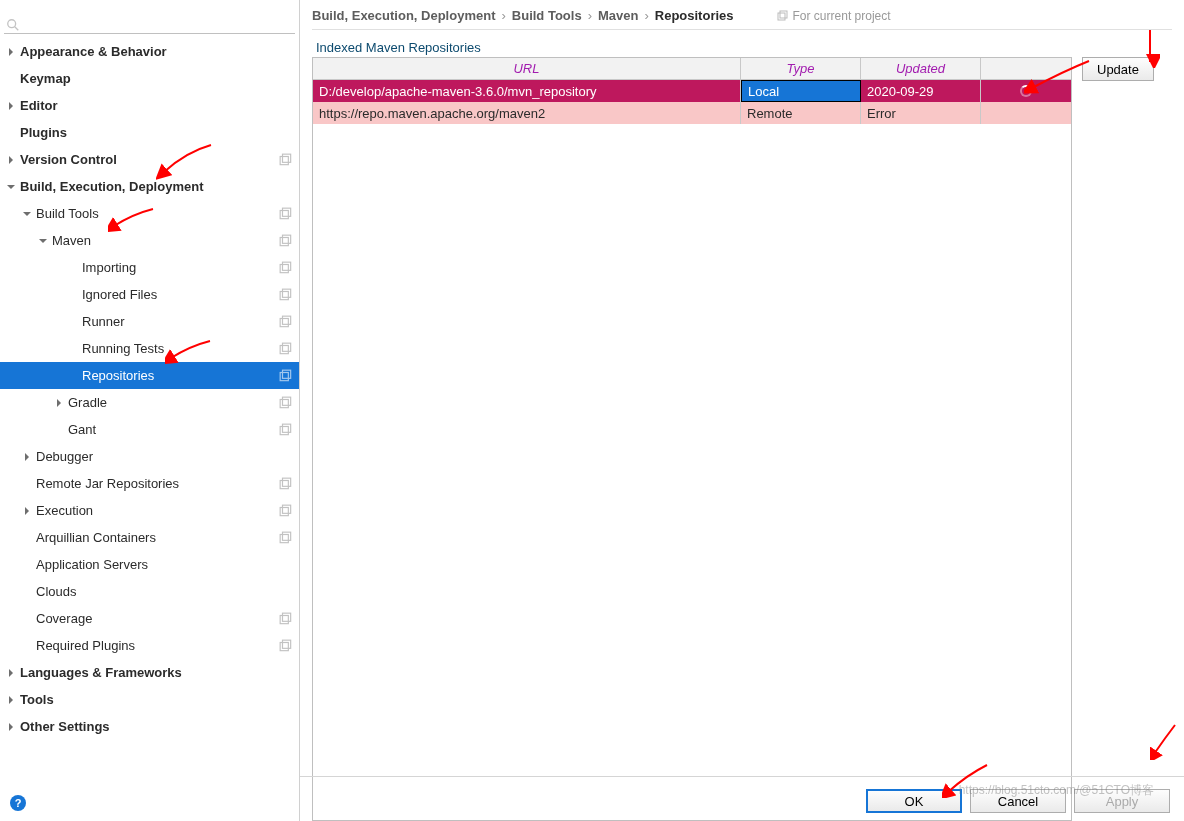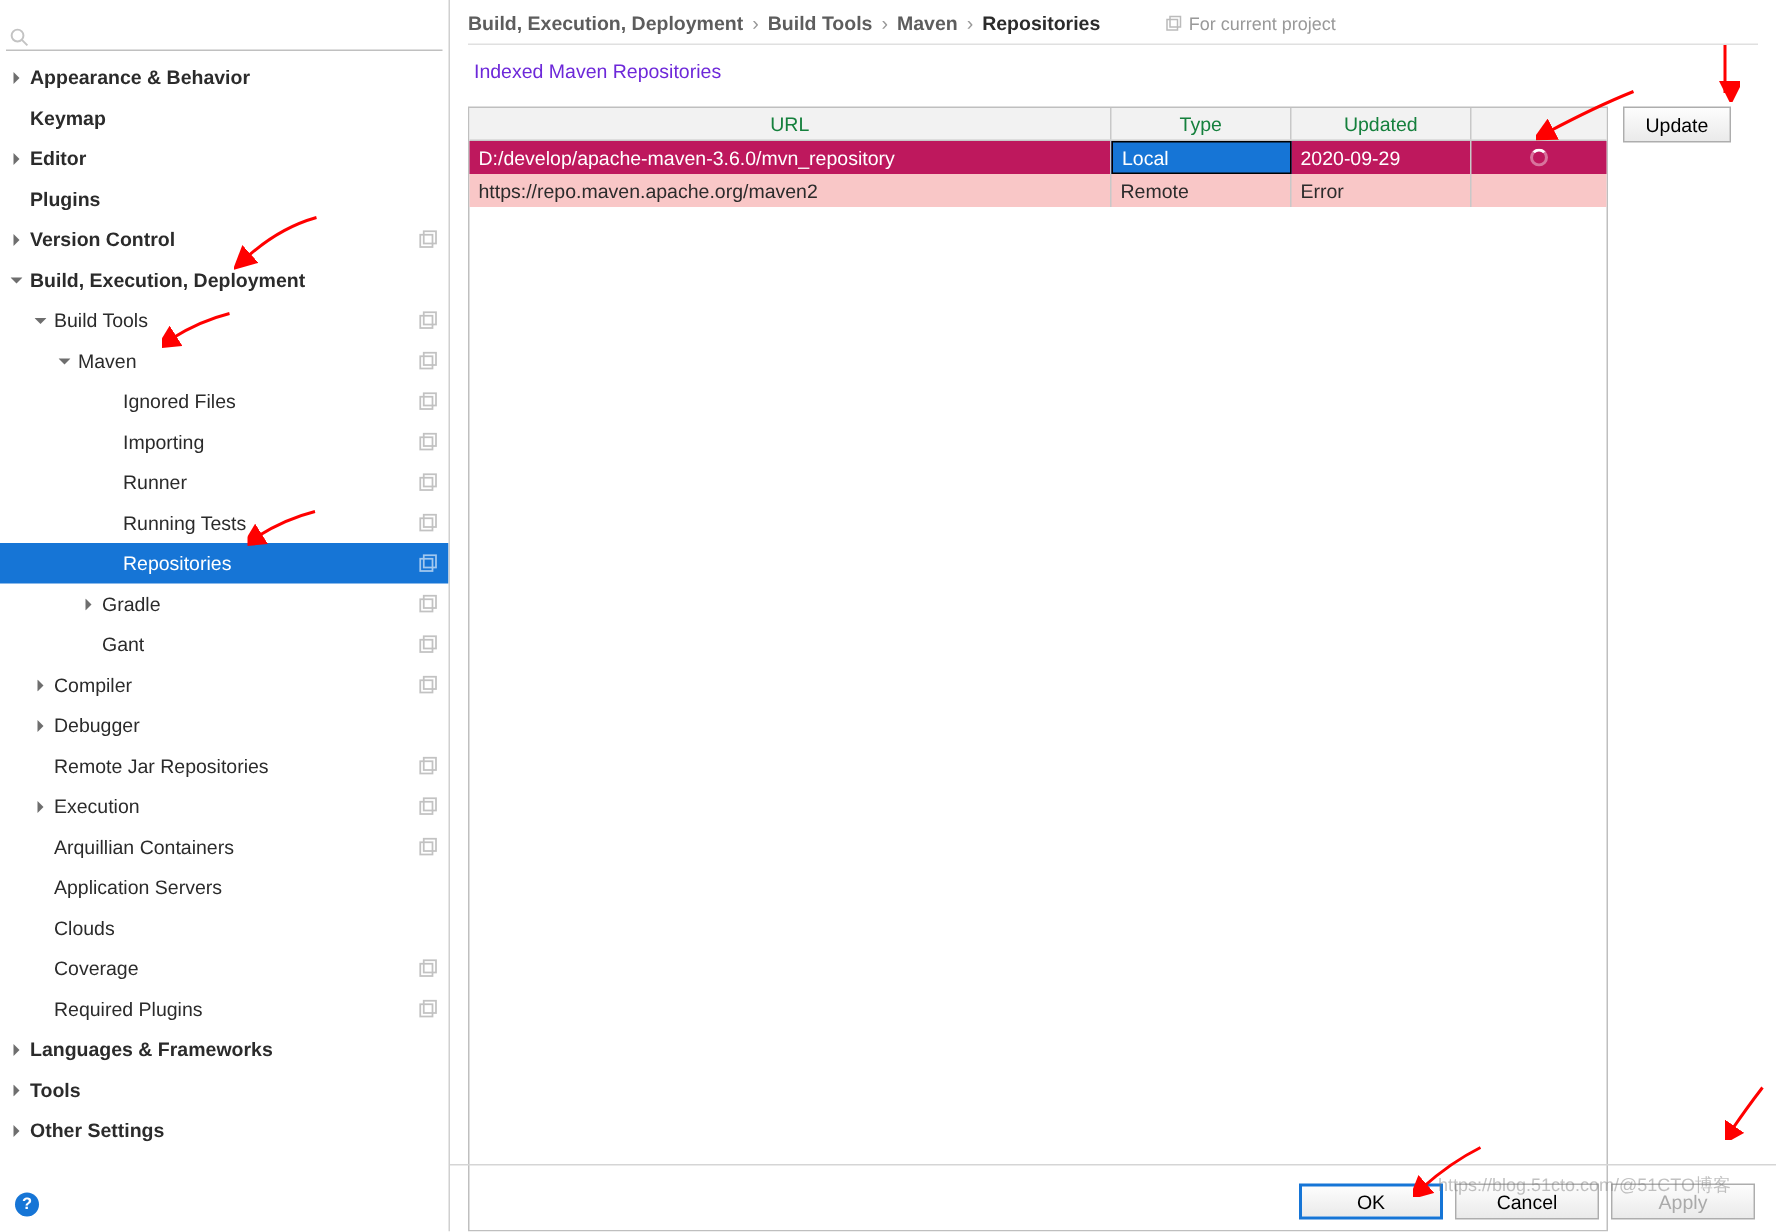--- a/index.html
+++ b/index.html
@@ -77,40 +77,40 @@
       font-weight: 600;
       color: #777;
       gap: 6px;
       border-bottom: 1px solid #e0e0e0;
       padding-top: 2px;
     }
     .breadcrumb .current { color: #2b2b2b; }
     .breadcrumb .crumb { color: #5d5d5d; }
     .breadcrumb .sep { color: #999; font-weight: normal; }
     .scope-hint { font-weight: normal; color: #999; font-size: 12px; margin-left: 12px; display: flex; align-items: center; gap: 4px; padding-left: 25px; }
-    .section-label { margin: 10px 0 16px 4px; color: #6d28d9; }
+    .section-label { margin: 10px 0 2px 4px; color: #0c4a6e; }
     .content-row { display: flex; gap: 10px; flex: 1; }
     .table-wrap {
       flex: 1;
       border: 1px solid #bfbfbf;
     }
     .table-header {
       display: flex;
       background: #f2f2f2;
       border-bottom: 1px solid #c8c8c8;
       height: 22px;
     }
     .th, .td {
       padding: 2px 6px;
       border-right: 1px solid #c8c8c8;
       display: flex;
       align-items: center;
     }
     .th:last-child, .td:last-child { border-right: none; }
-    .th { justify-content: center; font-weight: normal; color: #15803d; }
+    .th { justify-content: center; font-weight: normal; color: #a21caf; font-style: italic; }
     .col-url { flex: 1; }
     .col-type { width: 120px; }
     .col-updated { width: 120px; }
     .col-ind { width: 90px; justify-content: center; }
     .table-body .tr { display: flex; height: 22px; }
     .tr.selected { background: #be185d; color: #fff; }
     .tr.selected .td.col-type { border:1px solid #000; background:#1675d6; }
     .tr.error { background: #f9c7c7; color: #2b2b2b; }
     .btn-col { width: 90px; padding-top: 0; }
     .btn {
@@ -249,29 +249,29 @@
             </svg>
           </span>
           <span class="label">Maven</span>
           <svg class="copy-icon" viewBox="0 0 12 12">
             <rect x="1" y="3" width="7" height="7" fill="none" stroke="#9a9a9a"></rect>
             <rect x="3" y="1" width="7" height="7" fill="none" stroke="#9a9a9a"></rect>
           </svg>
         </div>
         <div class="tree-item level-3">
           <span class="chevron"></span>
+          <span class="label">Importing</span>
+          <svg class="copy-icon" viewBox="0 0 12 12">
+            <rect x="1" y="3" width="7" height="7" fill="none" stroke="#9a9a9a"></rect>
+            <rect x="3" y="1" width="7" height="7" fill="none" stroke="#9a9a9a"></rect>
+          </svg>
+        </div>
+        <div class="tree-item level-3">
+          <span class="chevron"></span>
           <span class="label">Ignored Files</span>
-          <svg class="copy-icon" viewBox="0 0 12 12">
-            <rect x="1" y="3" width="7" height="7" fill="none" stroke="#9a9a9a"></rect>
-            <rect x="3" y="1" width="7" height="7" fill="none" stroke="#9a9a9a"></rect>
-          </svg>
-        </div>
-        <div class="tree-item level-3">
-          <span class="chevron"></span>
-          <span class="label">Importing</span>
           <svg class="copy-icon" viewBox="0 0 12 12">
             <rect x="1" y="3" width="7" height="7" fill="none" stroke="#9a9a9a"></rect>
             <rect x="3" y="1" width="7" height="7" fill="none" stroke="#9a9a9a"></rect>
           </svg>
         </div>
         <div class="tree-item level-3">
           <span class="chevron"></span>
           <span class="label">Runner</span>
           <svg class="copy-icon" viewBox="0 0 12 12">
             <rect x="1" y="3" width="7" height="7" fill="none" stroke="#9a9a9a"></rect>
@@ -302,32 +302,20 @@
           </span>
           <span class="label">Gradle</span>
           <svg class="copy-icon" viewBox="0 0 12 12">
             <rect x="1" y="3" width="7" height="7" fill="none" stroke="#9a9a9a"></rect>
             <rect x="3" y="1" width="7" height="7" fill="none" stroke="#9a9a9a"></rect>
           </svg>
         </div>
         <div class="tree-item level-3b">
           <span class="chevron"></span>
           <span class="label">Gant</span>
-          <svg class="copy-icon" viewBox="0 0 12 12">
-            <rect x="1" y="3" width="7" height="7" fill="none" stroke="#9a9a9a"></rect>
-            <rect x="3" y="1" width="7" height="7" fill="none" stroke="#9a9a9a"></rect>
-          </svg>
-        </div>
-        <div class="tree-item level-1">
-          <span class="chevron">
-            <svg width="8" height="8" viewBox="0 0 8 8">
-              <path d="M2,0 L6,4 L2,8 z" fill="#6e6e6e"></path>
-            </svg>
-          </span>
-          <span class="label">Compiler</span>
           <svg class="copy-icon" viewBox="0 0 12 12">
             <rect x="1" y="3" width="7" height="7" fill="none" stroke="#9a9a9a"></rect>
             <rect x="3" y="1" width="7" height="7" fill="none" stroke="#9a9a9a"></rect>
           </svg>
         </div>
         <div class="tree-item level-1">
           <span class="chevron">
             <svg width="8" height="8" viewBox="0 0 8 8">
               <path d="M2,0 L6,4 L2,8 z" fill="#6e6e6e"></path>
             </svg>

